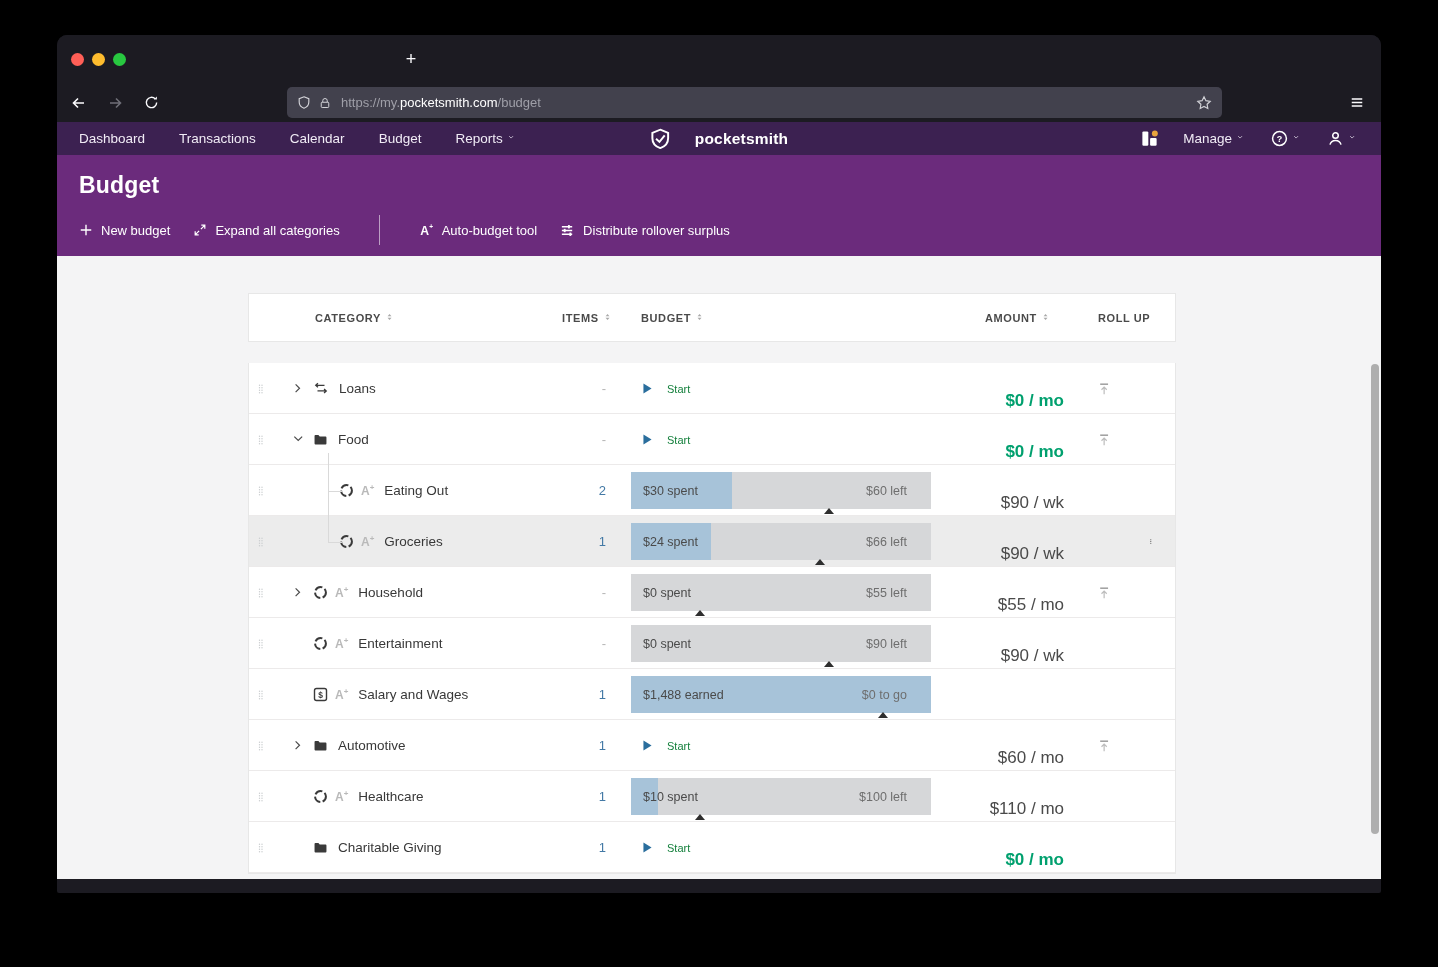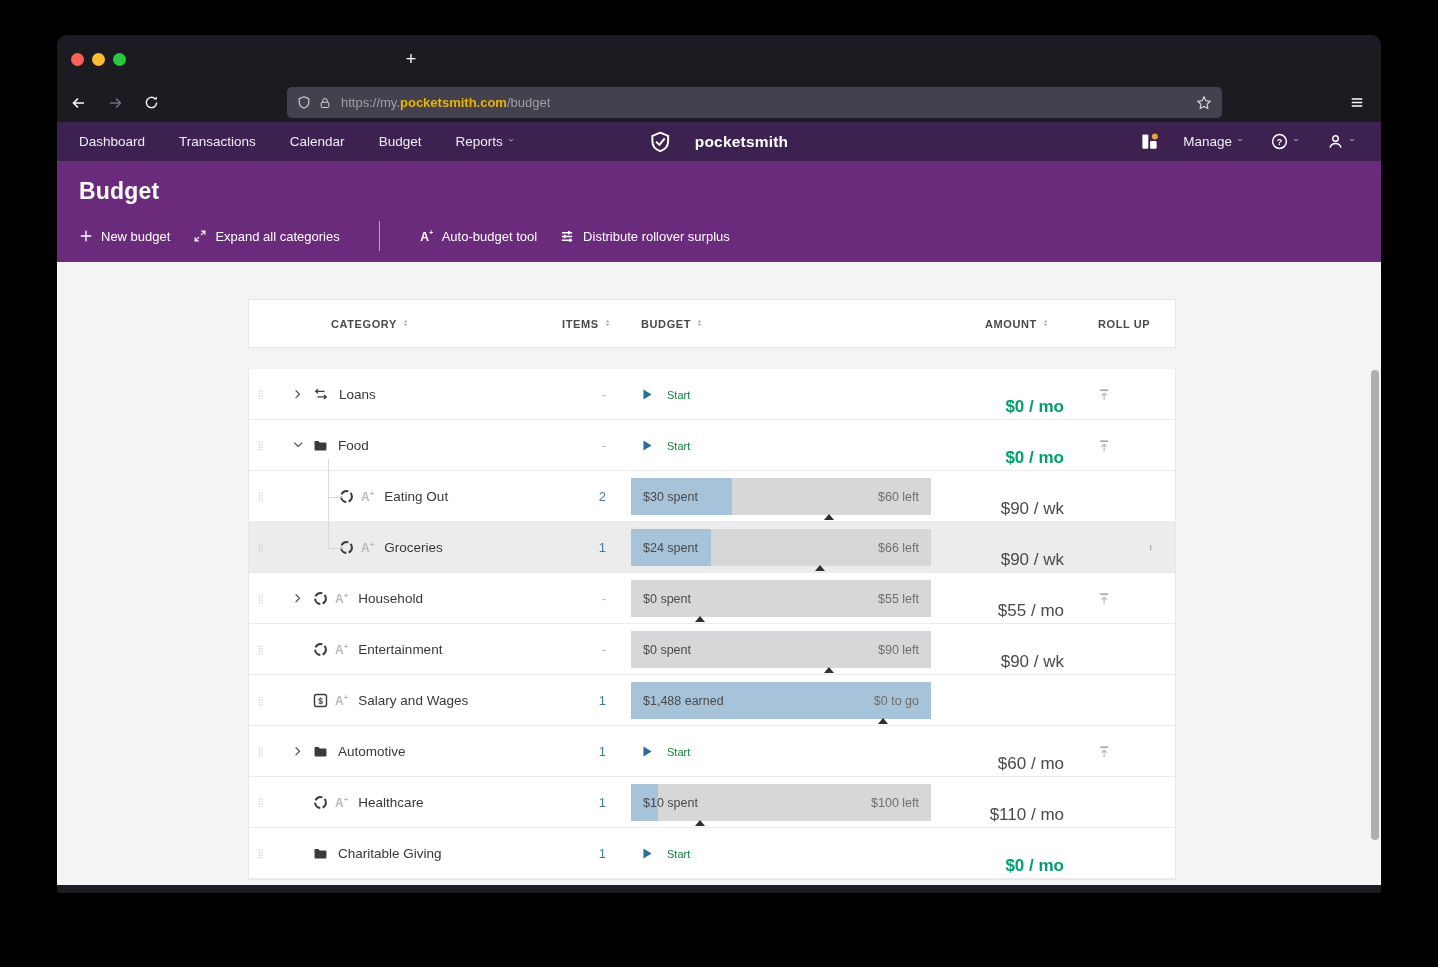--- a/index.html
+++ b/index.html
@@ -22,28 +22,28 @@
   .newtab-btn { position:absolute; left:340px; top:10px; width:28px; height:28px; color:#fbfbfe;
     font-size:18px; display:flex; align-items:center; justify-content:center; border-radius:4px; }
 
   .url-bar { height:39px; background:#1c1b22; display:flex; align-items:center; position:relative; }
   .nav-btn { width:28px; height:28px; display:flex; align-items:center; justify-content:center;
     color:#fbfbfe; margin-left:8px; border-radius:4px; }
   .nav-btn.dim { color:#6f6f78; }
   .url-field { position:absolute; left:230px; top:4px; width:935px; height:31px; background:#42414d;
     border-radius:5px; display:flex; align-items:center; padding:0 10px; }
   .url-text { font-size:13px; margin-left:10px; color:#9f9fa8; flex:1; }
-  .url-text b { color:#eab308; font-weight:700; }
+  .url-text b { color:#ffffff; font-weight:400; }
   .url-icons { display:flex; align-items:center; gap:8px; color:#d5d5da; }
   .star-btn { color:#d0d0d5; margin-left:auto; }
   .menu-btn { position:absolute; right:12px; top:8px; color:#fbfbfe; width:24px; height:24px;
     display:flex; align-items:center; justify-content:center; }
 
   
-  .app-nav { height:39px; background:var(--nav-purple,#3c2151); display:flex; align-items:center;
+  .app-nav { height:33px; background:var(--nav-purple,#3c2151); display:flex; align-items:center;
     position:relative; color:#f1ecf6; font-size:13.5px; }
   .app-nav .left { display:flex; gap:34px; margin-left:22px; align-items:center; }
   .nav-item { display:flex; align-items:center; gap:5px; cursor:pointer; white-space:nowrap; }
   .brand { position:absolute; left:50%; transform:translateX(-50%); display:flex;
     align-items:center; gap:24px; font-size:15.5px; font-weight:600; letter-spacing:.2px; color:#fff; }
   .app-nav .right { position:absolute; right:22px; display:flex; align-items:center; gap:24px; }
 
   
   .page-header { height:101px; background:var(--header-purple,#6b2b7c); color:#fff; position:relative; }
   .page-title { font-size:23px; font-weight:600; padding:17px 0 0 22px; letter-spacing:.2px; }
@@ -74,21 +74,21 @@
   .cell-items.num { color:#4379a5; }
   .cell-items.dash { color:#b5b5b5; }
   .cell-budget { position:absolute; left:382px; top:0; width:300px; height:51px; }
   .start-wrap { display:flex; align-items:center; height:51px; padding-left:10px; gap:13px; }
   .start-label { color:#15803d; font-size:11px; cursor:pointer; }
   .bar { position:absolute; left:0; top:7px; width:300px; height:37px;
     background:var(--bar-gray,#d6d7d9); overflow:hidden; }
   .bar-fill { position:absolute; left:0; top:0; bottom:0; background:var(--bar-blue,#a7c3d9); }
   .bar-text-l { position:absolute; left:12px; top:0; height:37px; display:flex; align-items:center;
     font-size:12.5px; color:#4a4a4a; }
-  .bar-text-r { position:absolute; right:12px; top:0; height:37px; display:flex; align-items:center;
+  .bar-text-r { position:absolute; right:24px; top:0; height:37px; display:flex; align-items:center;
     font-size:12.5px; color:#6e6e6e; }
   .bar-marker { position:absolute; top:43px; width:0; height:0; border-left:5px solid transparent;
     border-right:5px solid transparent; border-bottom:6px solid #2e2e2e; }
   .cell-amount { position:absolute; left:665px; top:12px; width:150px; height:51px; display:flex;
     align-items:center; justify-content:flex-end; font-size:17px; color:#4a4a4a; }
   .cell-amount.green { color:var(--green,#00a06e); font-weight:700; }
   .cell-rollup { position:absolute; left:840px; top:0; width:32px; height:51px; display:flex;
     align-items:center; justify-content:center; color:#b3b3b3; cursor:pointer; }
   .cell-menu { position:absolute; left:893px; top:0; width:20px; height:51px; display:flex;
     align-items:center; justify-content:center; color:#3a3a3a; cursor:pointer; }
@@ -273,21 +273,21 @@
               <rect x="10" y="10.2" width="2" height="3.6" fill="#fff"></rect>
             </svg>
           </span>
           <span>Distribute rollover surplus</span>
         </span>
     </div>
   </div>
 
   <div class="content">
     <div class="thead-card">
-      <div class="th" style="left:82px">
+      <div class="th" style="left:66px">
           <span>CATEGORY</span>
           <span>
             <svg width="9" height="12" viewBox="0 0 16 16" fill="none" xmlns="http://www.w3.org/2000/svg">
               <path d="M4.5 0.5L8 4.5H1z" fill="#a9a9a9" transform="translate(0,0.5)"></path>
               <path d="M4.5 11.5L1 7.5h7z" fill="#a9a9a9"></path>
             </svg>
           </span>
         </div>
       <div class="th" style="left:313px">
           <span>ITEMS</span>

